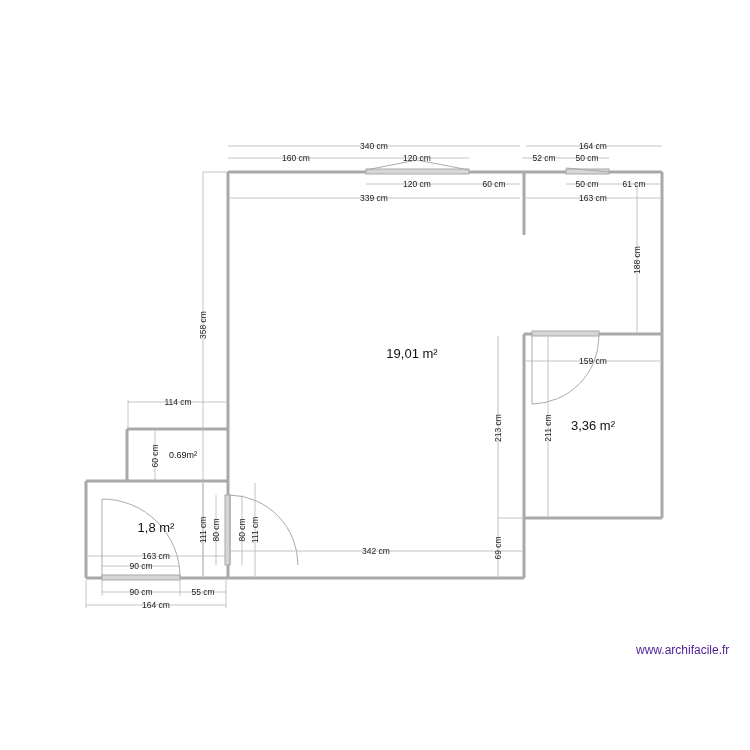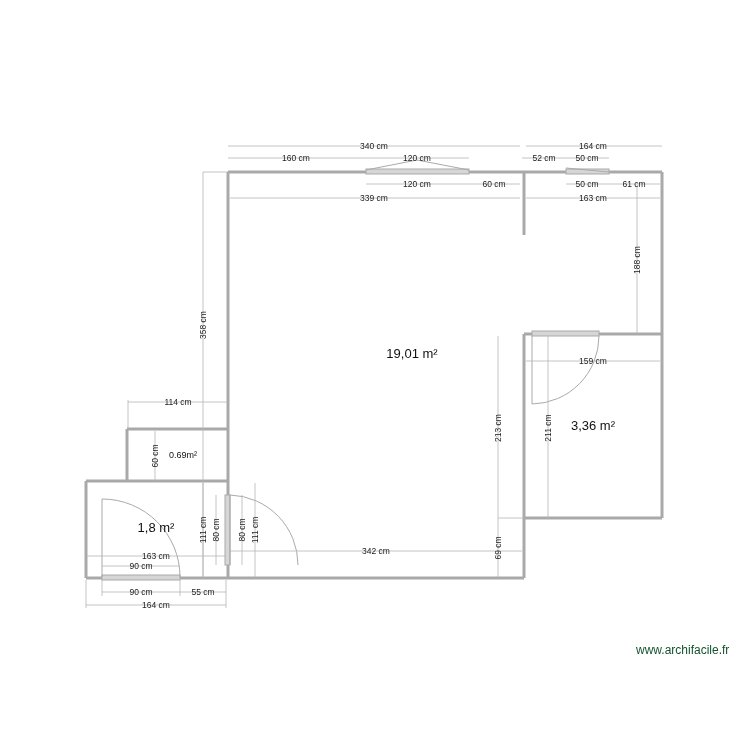--- a/index.html
+++ b/index.html
@@ -1,21 +1,21 @@
 <!DOCTYPE html>
 <html><head>
 <meta charset="utf-8">
 <style>
   html, body { margin:0; padding:0; background:#ffffff; }
   body { width:750px; height:750px; position:relative; overflow:hidden; font-family:"Liberation Sans", sans-serif; }
   #plan { position:absolute; left:0; top:0; }
   .dimtxt { font-family:"Liberation Sans", sans-serif; font-size:8.5px; fill:#222; }
   .areatxt { font-family:"Liberation Sans", sans-serif; font-size:13px; fill:#111; }
   .areasm { font-family:"Liberation Sans", sans-serif; font-size:9px; fill:#111; }
-  .wm { position:absolute; left:636px; top:643px; font-size:12px; color:#14532d; font-family:"Liberation Sans", sans-serif; }
+  .wm { position:absolute; left:636px; top:643px; font-size:12px; color:#4c1d95; font-family:"Liberation Sans", sans-serif; }
 </style>
 </head>
 <body>
 
 <svg id="plan" width="750" height="750" viewBox="0 0 750 750">
 
   <g stroke="#a9a9a9" stroke-width="3" fill="none">
 
     <line x1="228" y1="172" x2="662" y2="172"></line>
 

